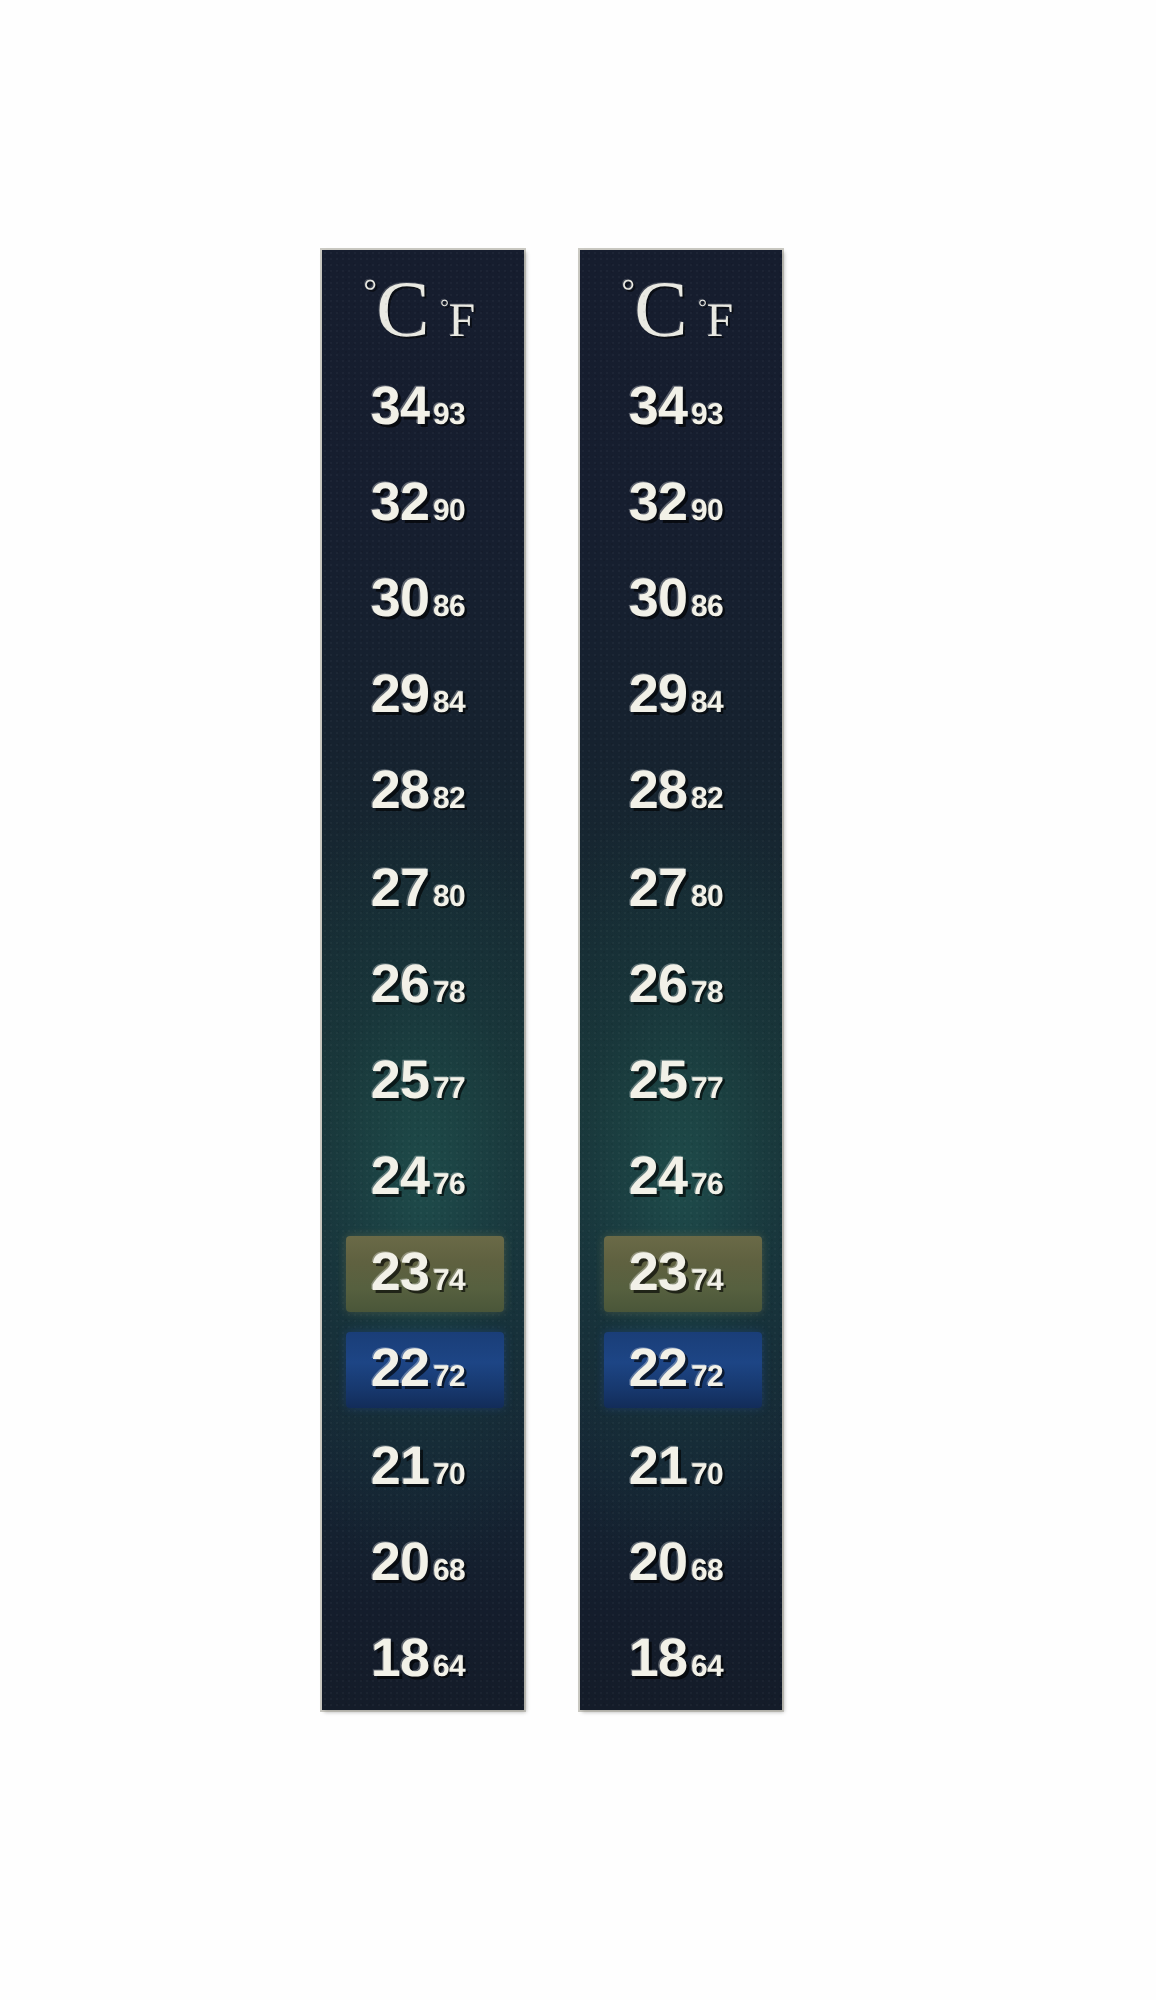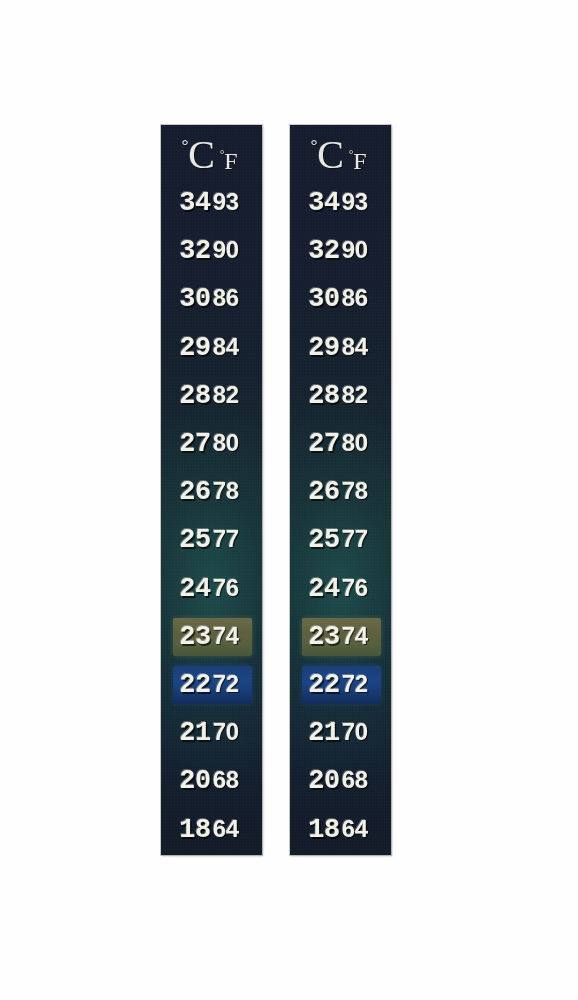--- a/index.html
+++ b/index.html
@@ -94,24 +94,23 @@
     position:relative;
     z-index:2;
   }
   .c-val{
     font-size:27px;
     font-weight:700;
     color:#f2f1e8;
     letter-spacing:-0.5px;
     text-shadow: 1.5px 1.5px 0 rgba(0,0,0,0.62),
                  -0.7px -0.7px 0 rgba(255,255,255,0.30);
-    font-family: Liberation Mono, monospace;
   }
   .f-val{
-    font-size:24px;
+    font-size:15px;
     font-weight:700;
     color:#f2f1e8;
     margin-left:2px;
     letter-spacing:-0.3px;
     text-shadow: 1.2px 1.2px 0 rgba(0,0,0,0.60),
                  -0.6px -0.6px 0 rgba(255,255,255,0.28);
   }
 
   .hl{
     position:absolute;

